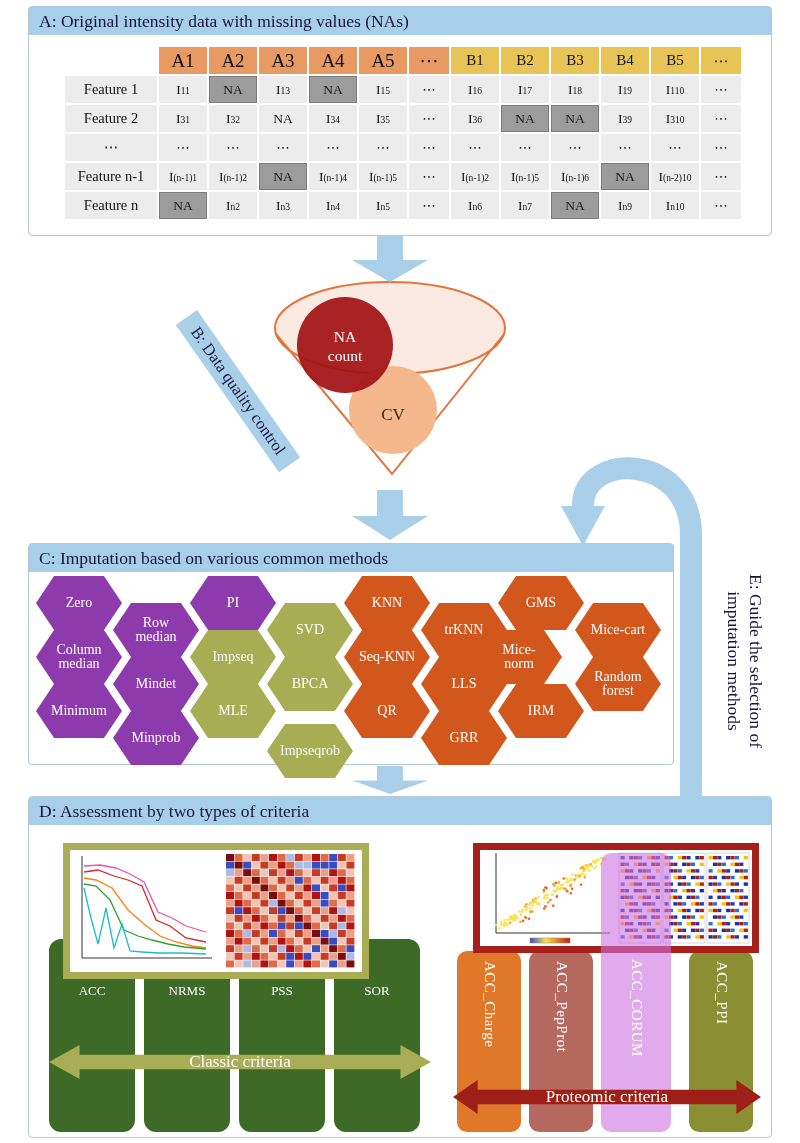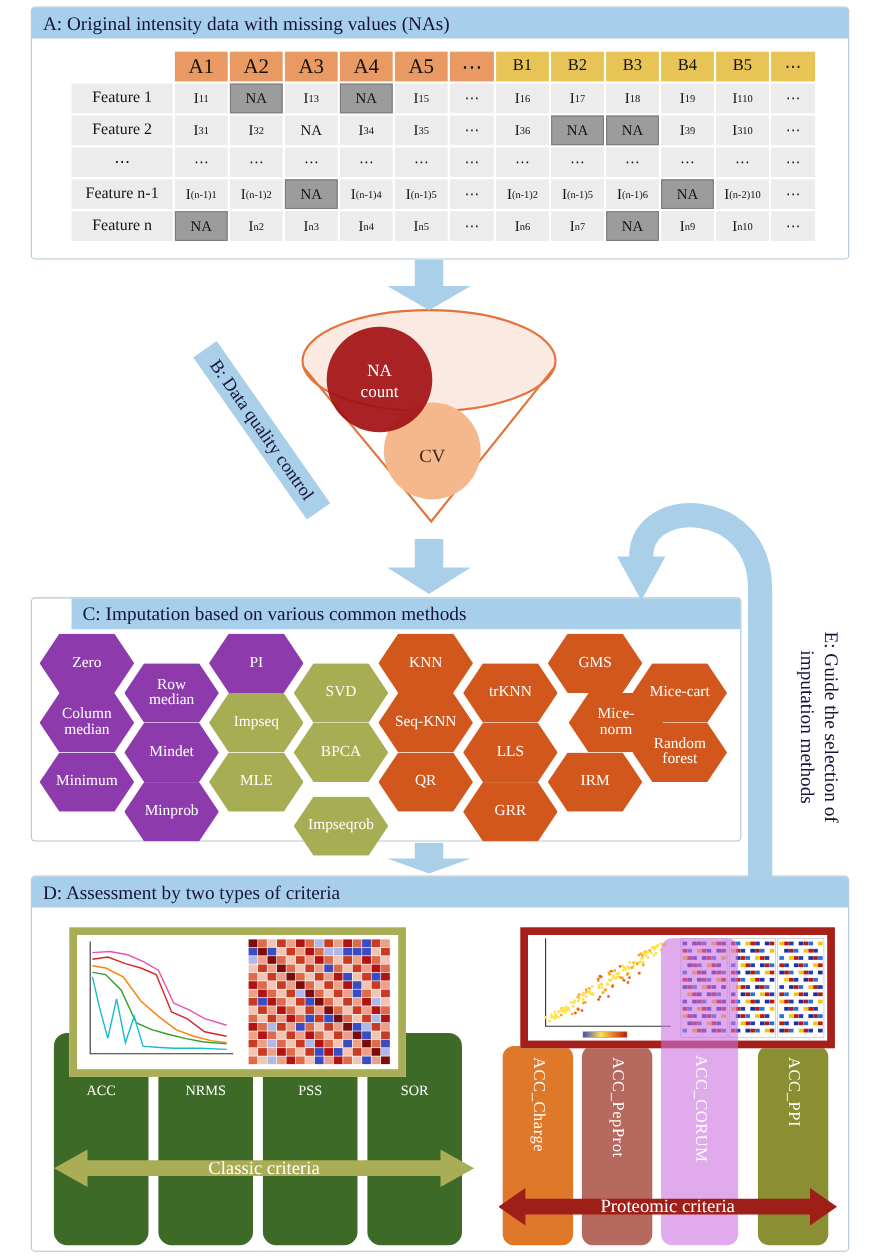--- a/index.html
+++ b/index.html
@@ -38,21 +38,21 @@
     transform-origin:left top; background:#a9cfe9; color:#14143c;
     font-size:16.5px; padding:3px 14px; z-index:2; white-space:nowrap; }
 
   
   #earrow { position:absolute; left:0; top:0; z-index:2; pointer-events:none; }
   .elabel { position:absolute; left:766px; top:515px; width:292px;
     transform:rotate(90deg); transform-origin:top left; font-size:17.5px;
     color:#14143c; text-align:center; line-height:1.25; }
 
   
-  #panelC { left:28px; top:543px; width:646px; height:222px;padding-left:36px; }
+  #panelC { left:28px; top:543px; width:646px; height:222px; }
   .hexwrap { position:absolute; inset:0; }
   .hexagon { position:absolute; width:86px; height:54px; box-sizing:border-box;
     clip-path:polygon(21% 0%,79% 0%,100% 50%,79% 100%,21% 100%,0% 50%);
     color:#fff; display:flex; align-items:center; justify-content:center;
     text-align:center; font-size:14px; line-height:1.02; padding:0 12px; }
 
   
   #panelD { left:28px; top:796px; width:744px; height:342px; overflow:hidden; }
   .frame { position:absolute; background:#fff; z-index:2; box-sizing:border-box; }
   #frameL { left:34px; top:46px; width:306px; height:136px; border:7px solid #a9ad56; }
@@ -192,21 +192,21 @@
       <div class="hexagon" style="left: 238px; top: 59px; background: rgb(166, 173, 82);">SVD</div>
       <div class="hexagon" style="left: 315px; top: 32px; background: rgb(210, 87, 28);">KNN</div>
       <div class="hexagon" style="left: 392px; top: 59px; background: rgb(210, 87, 28);">trKNN</div>
       <div class="hexagon" style="left: 469px; top: 32px; background: rgb(210, 87, 28);">GMS</div>
       <div class="hexagon" style="left: 546px; top: 59px; background: rgb(210, 87, 28);">Mice-cart</div>
       <div class="hexagon" style="left: 7px; top: 86px; background: rgb(141, 59, 172);">Column median</div>
       <div class="hexagon" style="left: 84px; top: 113px; background: rgb(141, 59, 172); text-align: center;">Mindet</div>
       <div class="hexagon" style="left: 161px; top: 86px; background: rgb(166, 173, 82);">Impseq</div>
       <div class="hexagon" style="left: 238px; top: 113px; background: rgb(166, 173, 82);">BPCA</div>
       <div class="hexagon" style="left: 315px; top: 86px; background: rgb(210, 87, 28);">Seq-KNN</div>
-      <div class="hexagon" style="left: 488px; top: 86px; background: rgb(210, 87, 28);">Mice-norm</div>
+      <div class="hexagon" style="left: 447px; top: 86px; background: rgb(210, 87, 28);">Mice-norm</div>
       <div class="hexagon" style="left: 392px; top: 113px; background: rgb(210, 87, 28);">LLS</div>
       <div class="hexagon" style="left: 7px; top: 140px; background: rgb(141, 59, 172);">Minimum</div>
       <div class="hexagon" style="left: 84px; top: 167px; background: rgb(141, 59, 172);">Minprob</div>
       <div class="hexagon" style="left: 161px; top: 140px; background: rgb(166, 173, 82);">MLE</div>
       <div class="hexagon" style="left: 238px; top: 180px; background: rgb(166, 173, 82); text-align: right;">Impseqrob</div>
       <div class="hexagon" style="left: 315px; top: 140px; background: rgb(210, 87, 28);">QR</div>
       <div class="hexagon" style="left: 469px; top: 140px; background: rgb(210, 87, 28);">IRM</div>
       <div class="hexagon" style="left: 392px; top: 167px; background: rgb(210, 87, 28);">GRR</div>
       <div class="hexagon" style="left: 546px; top: 113px; background: rgb(210, 87, 28);">Random forest</div>
     </div>

